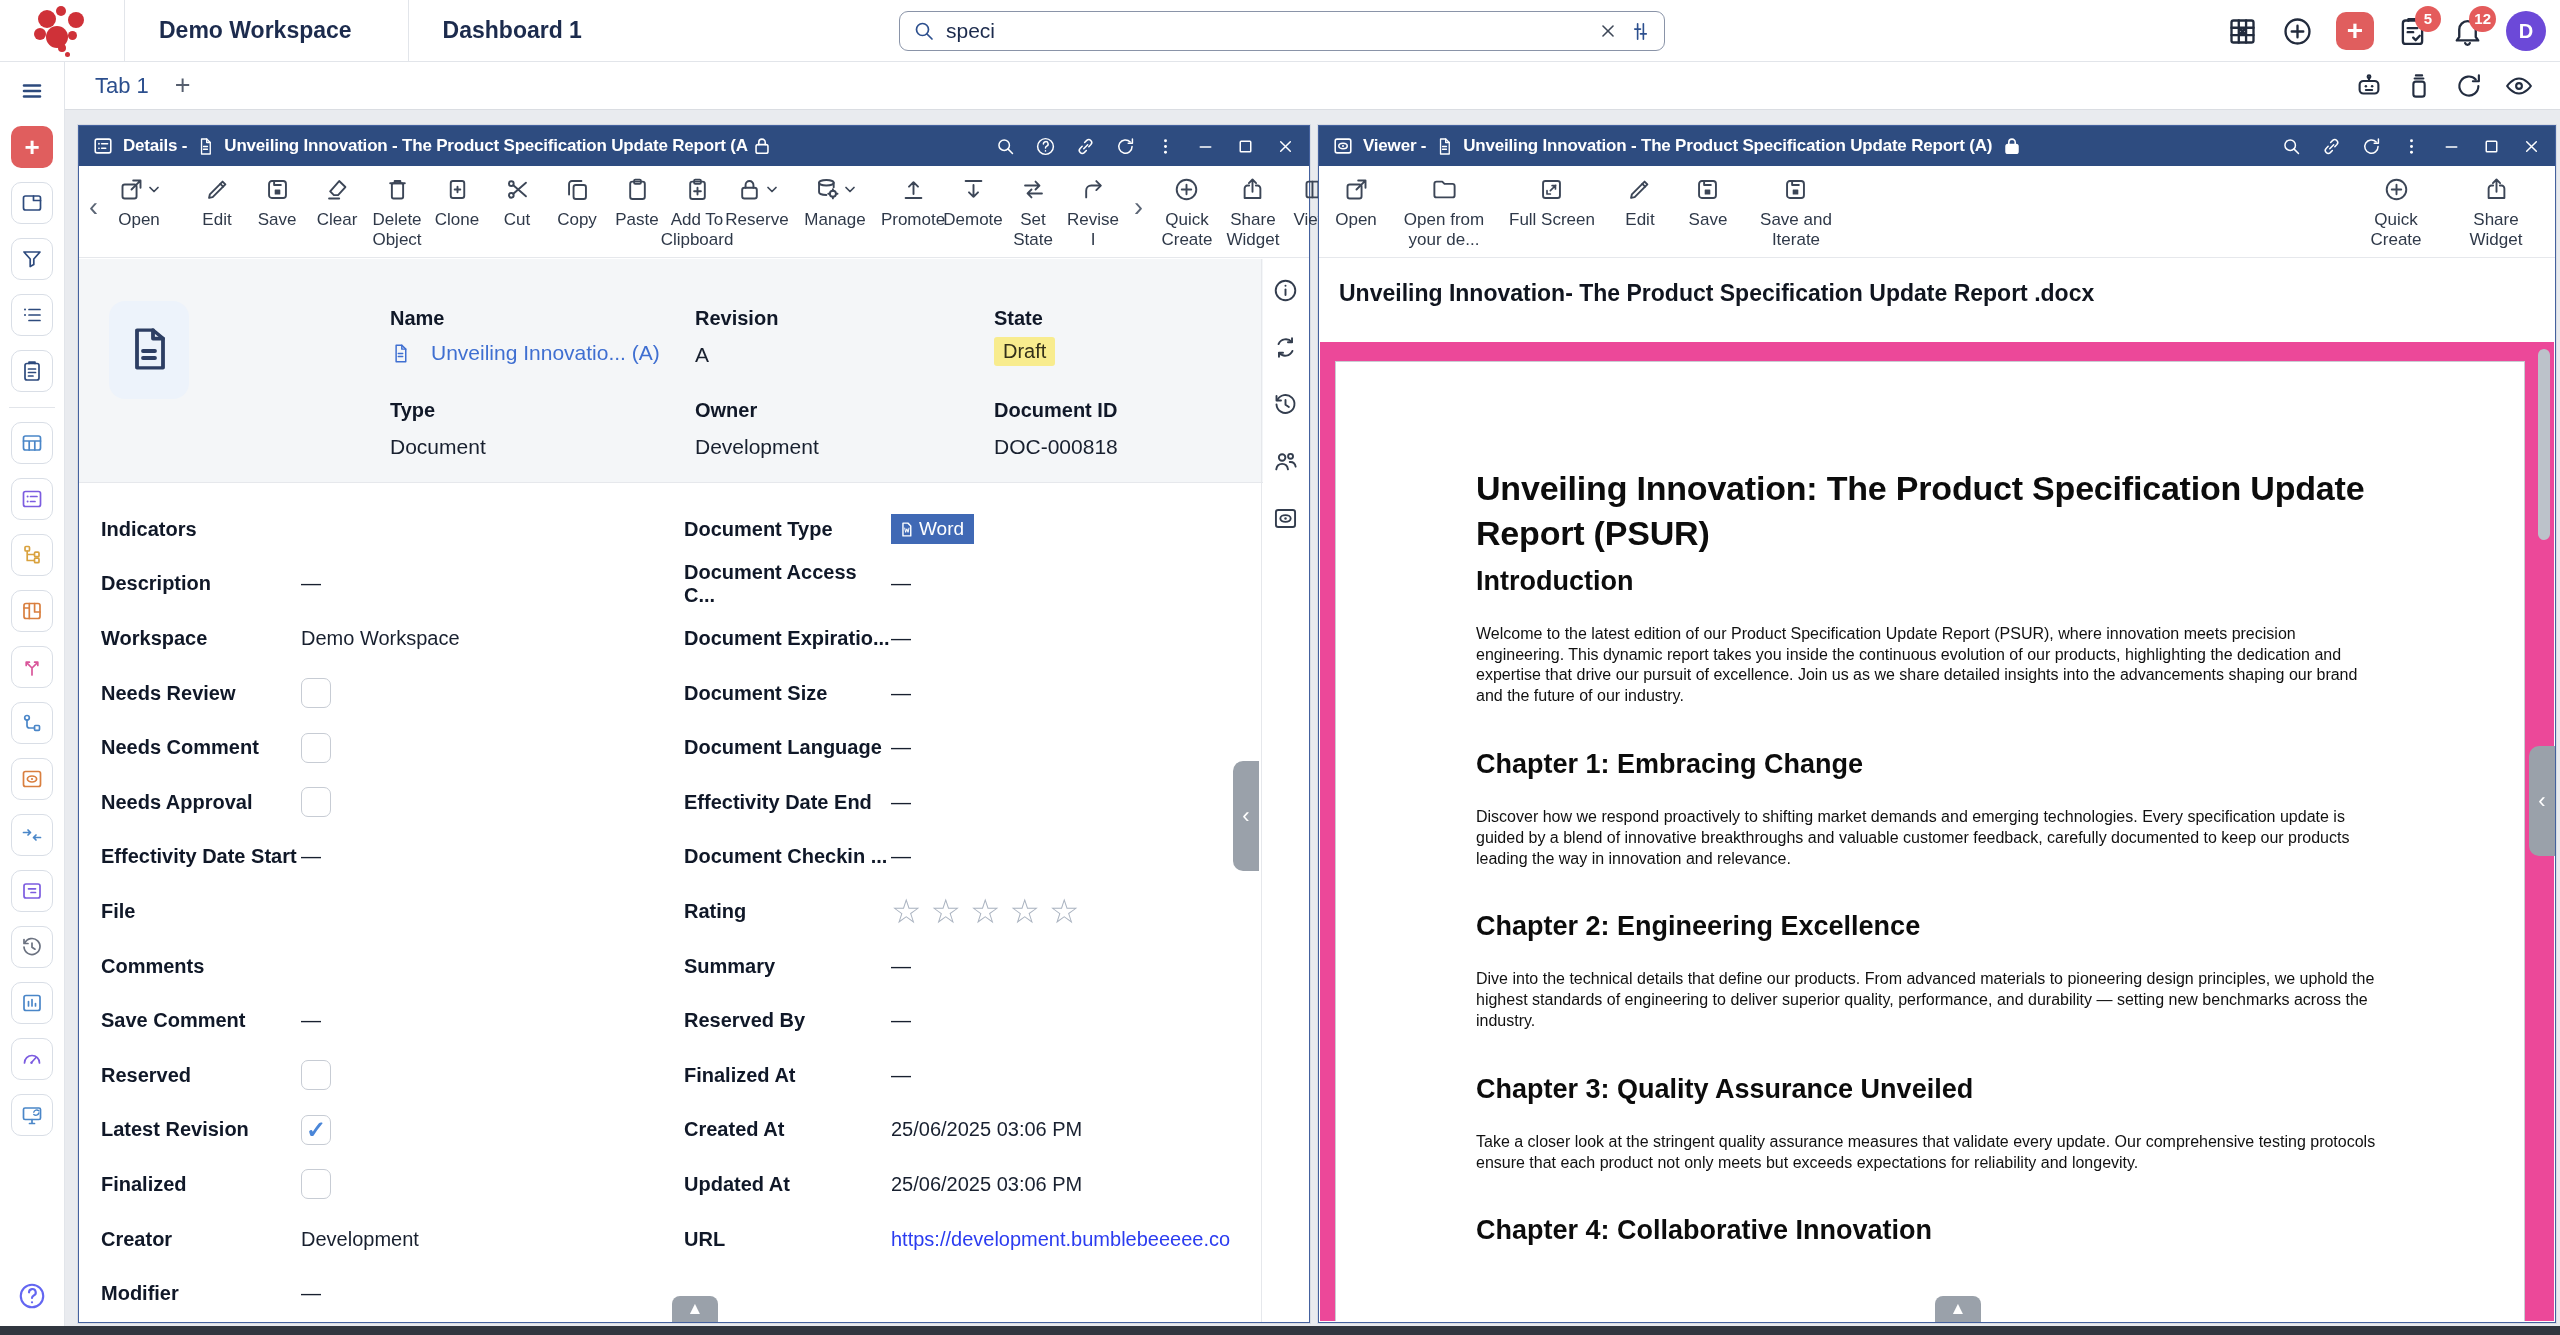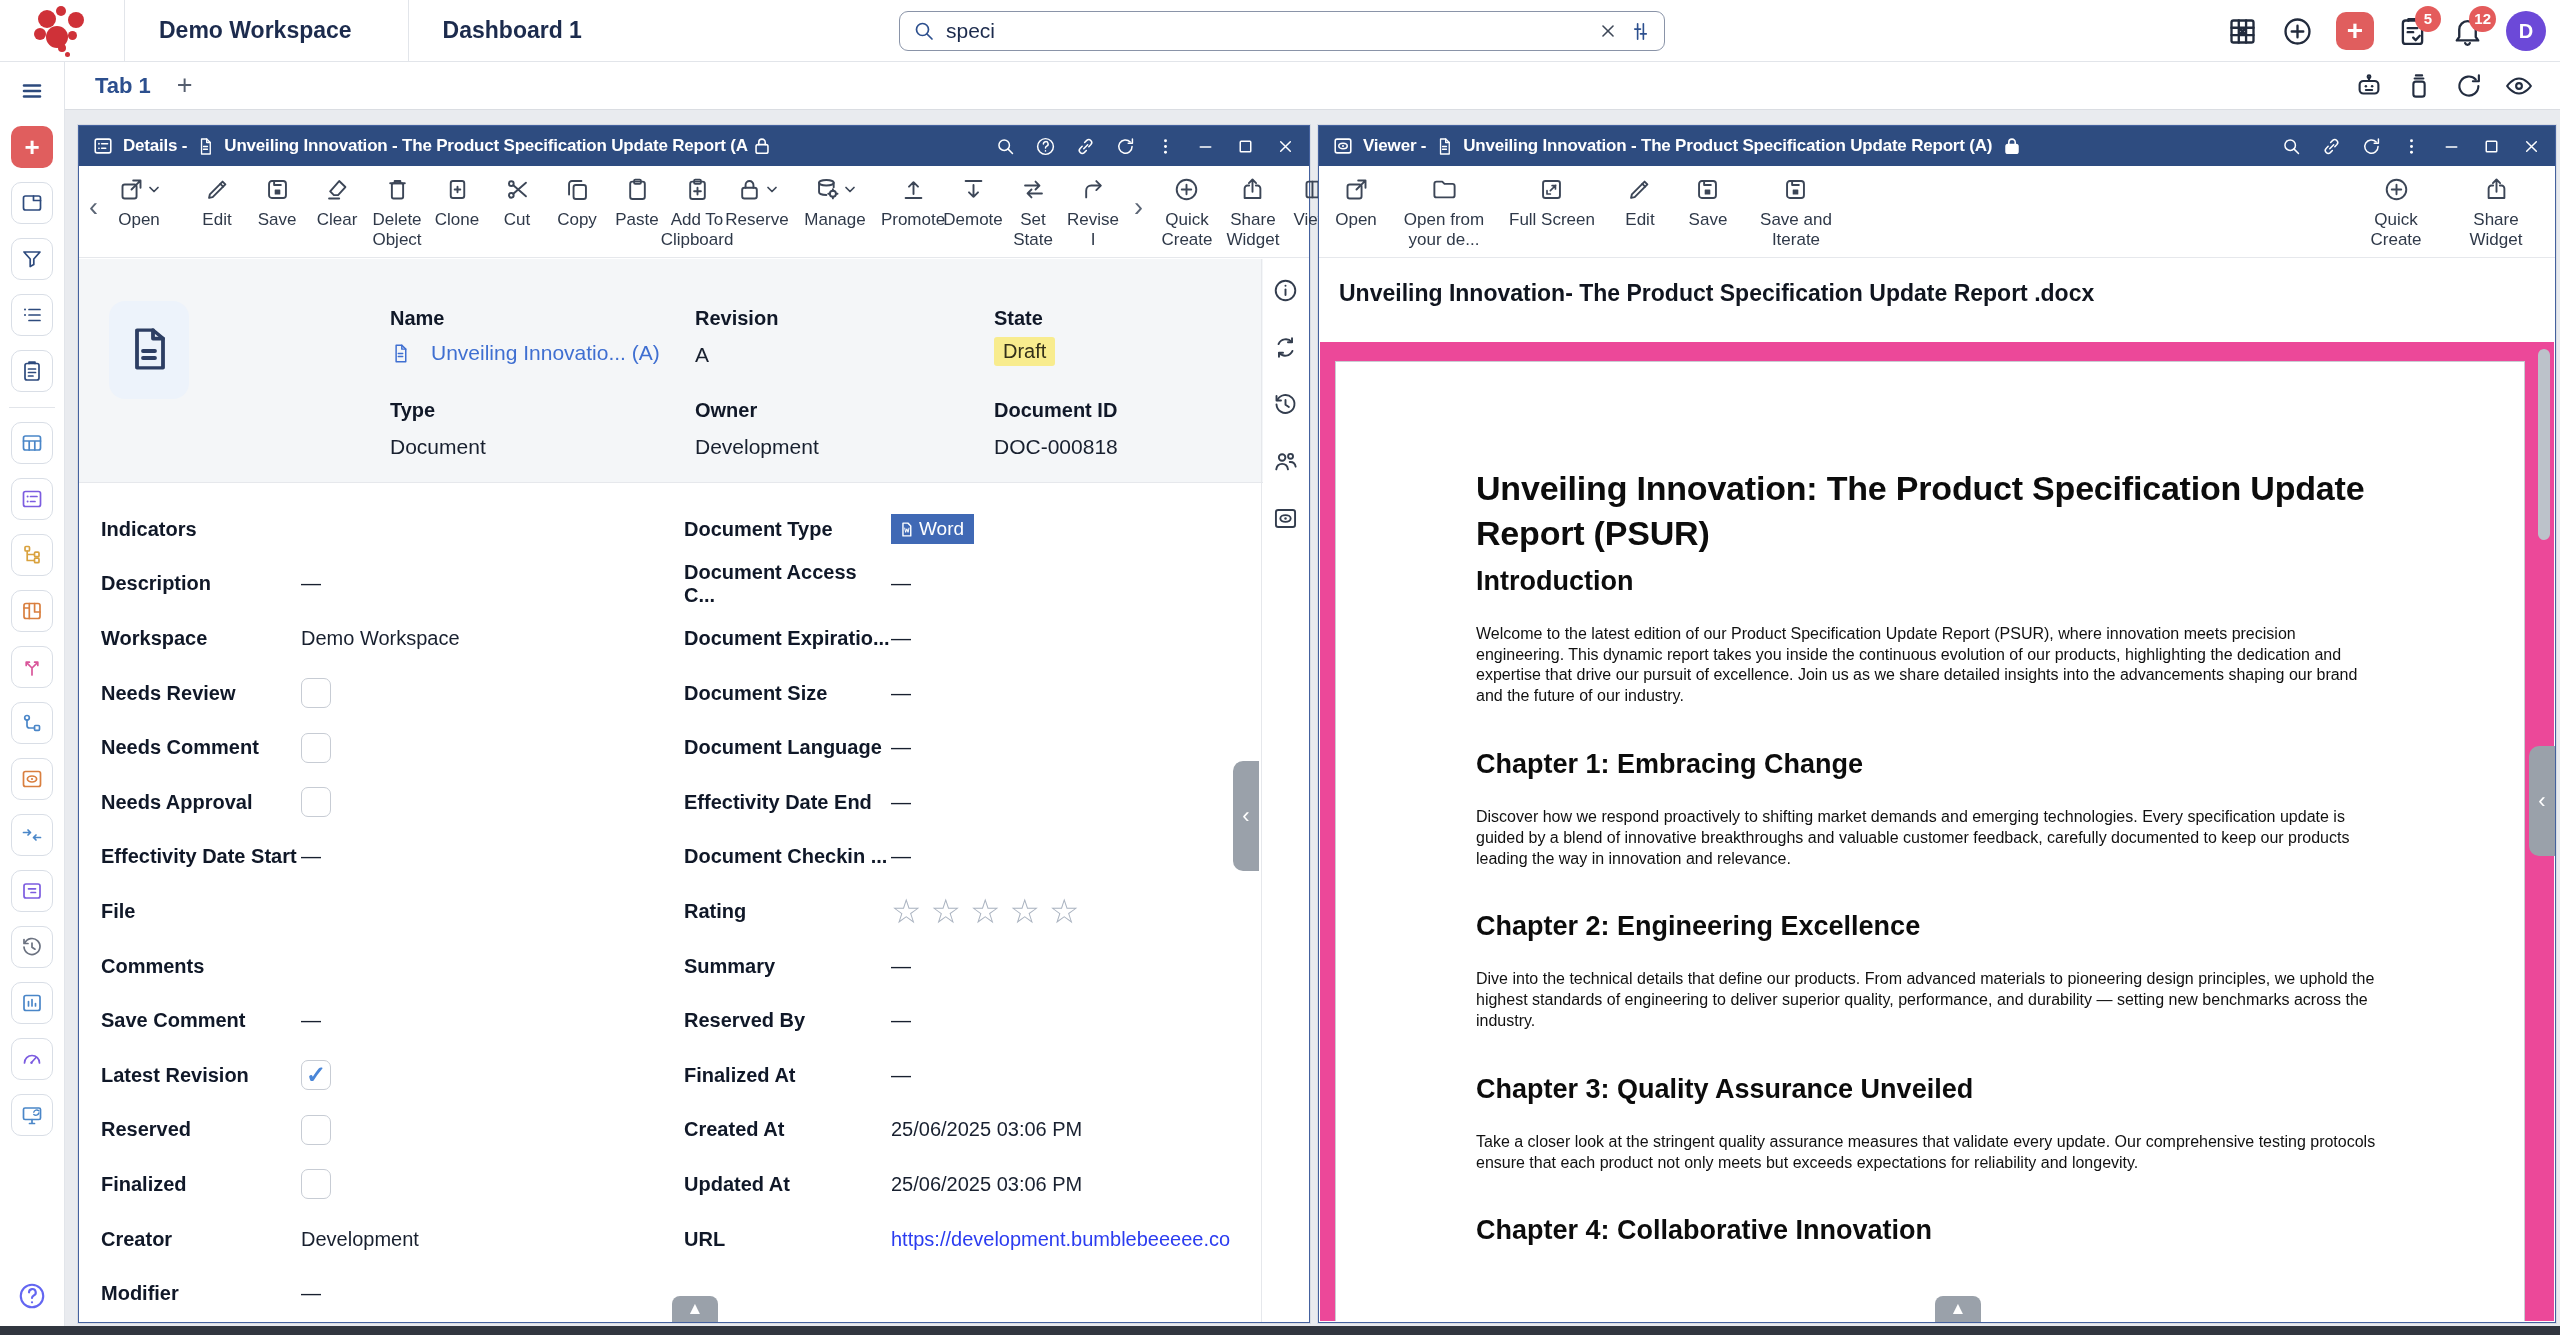--- a/index.html
+++ b/index.html
@@ -18,21 +18,21 @@
   .searchbox .q{font-size:21px;color:#1c2b4d;flex:1}
   .tb-right{position:absolute;right:14px;top:0;height:62px;display:flex;align-items:center;gap:22px}
   .tb-ib{position:relative;color:#222b3d;background:none;border:none;cursor:pointer;display:flex}
   .tb-ib svg{width:33px;height:33px}
   .redplus{width:38px;height:38px;border-radius:10px;background:#e05e5e;color:#fff;border:none;font-size:28px;font-weight:700;line-height:1;cursor:pointer}
   .badge{position:absolute;top:-9px;right:-12px;min-width:26px;height:26px;border-radius:13px;background:#e45b5b;color:#fff;font-size:15px;font-weight:700;display:flex;align-items:center;justify-content:center;padding:0 5px}
   .avatar{width:40px;height:40px;border-radius:50%;background:#6c49d8;color:#fff;font-size:20px;font-weight:700;display:flex;align-items:center;justify-content:center;border:none;cursor:pointer}
 
   
   .tabstrip{position:absolute;left:65px;top:62px;width:2495px;height:48px;background:#fff;border-bottom:1px solid #dadde2;display:flex;align-items:center;z-index:4}
-  .tabname{font-size:22px;font-weight:700;color:#2c4f8e;margin-left:30px}
+  .tabname{font-size:22px;font-weight:400;color:#2c4f8e;margin-left:30px}
   .addtab{font-size:27px;color:#555e6e;background:none;border:none;margin-left:26px;cursor:pointer;line-height:1}
   .ts-right{position:absolute;right:26px;display:flex;gap:20px;align-items:center}
   .ts-right button{background:none;border:none;color:#232d40;cursor:pointer;display:flex}
   .ts-right svg{width:30px;height:30px}
 
   
   .sidebar{position:absolute;left:0;top:62px;width:65px;height:1273px;background:#fff;border-right:1px solid #e2e5ea;display:flex;flex-direction:column;align-items:center;z-index:4}
   .sbtn{width:42px;height:42px;border-radius:10px;border:1px solid transparent;background:#fff;display:flex;align-items:center;justify-content:center;margin-top:14px;cursor:pointer}
   .sbtn svg{width:24px;height:24px}
   .sbtn.bordered{border-color:#d9dee6}
@@ -732,26 +732,26 @@
         </div>
       <div class="frow">
           <div class="flabel">Comments</div>
           <div class="fvalue"></div>
         </div>
       <div class="frow">
           <div class="flabel">Save Comment</div>
           <div class="fvalue">—</div>
         </div>
       <div class="frow">
+          <div class="flabel">Reserved</div>
+          <span class="cb" data-checked="false"></span>
+        </div>
+      <div class="frow">
           <div class="flabel">Latest Revision</div>
           <span class="cb" data-checked="true"></span>
-        </div>
-      <div class="frow">
-          <div class="flabel">Reserved</div>
-          <span class="cb" data-checked="false"></span>
         </div>
       <div class="frow">
           <div class="flabel">Finalized</div>
           <span class="cb" data-checked="false"></span>
         </div>
       <div class="frow">
           <div class="flabel">Creator</div>
           <div class="fvalue">Development</div>
         </div>
       <div class="frow">

